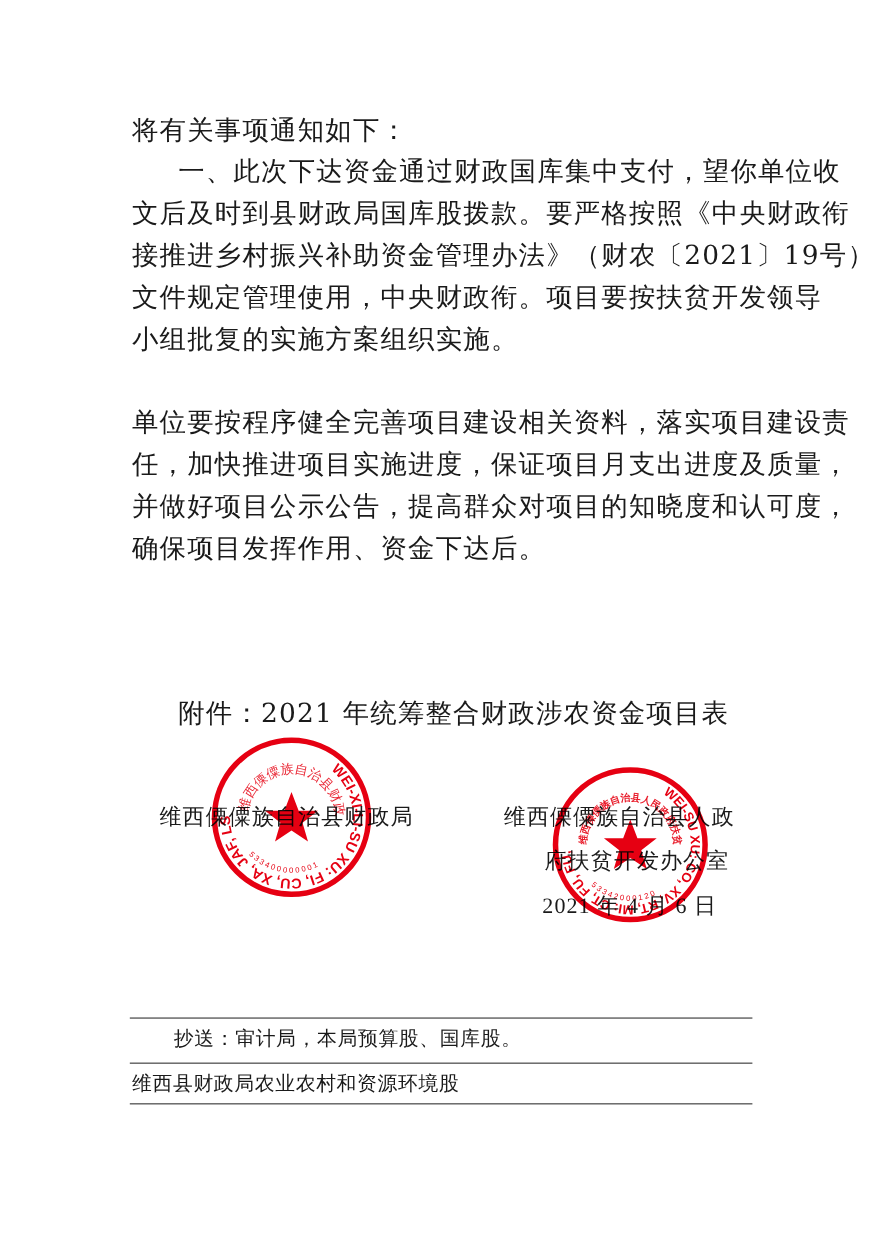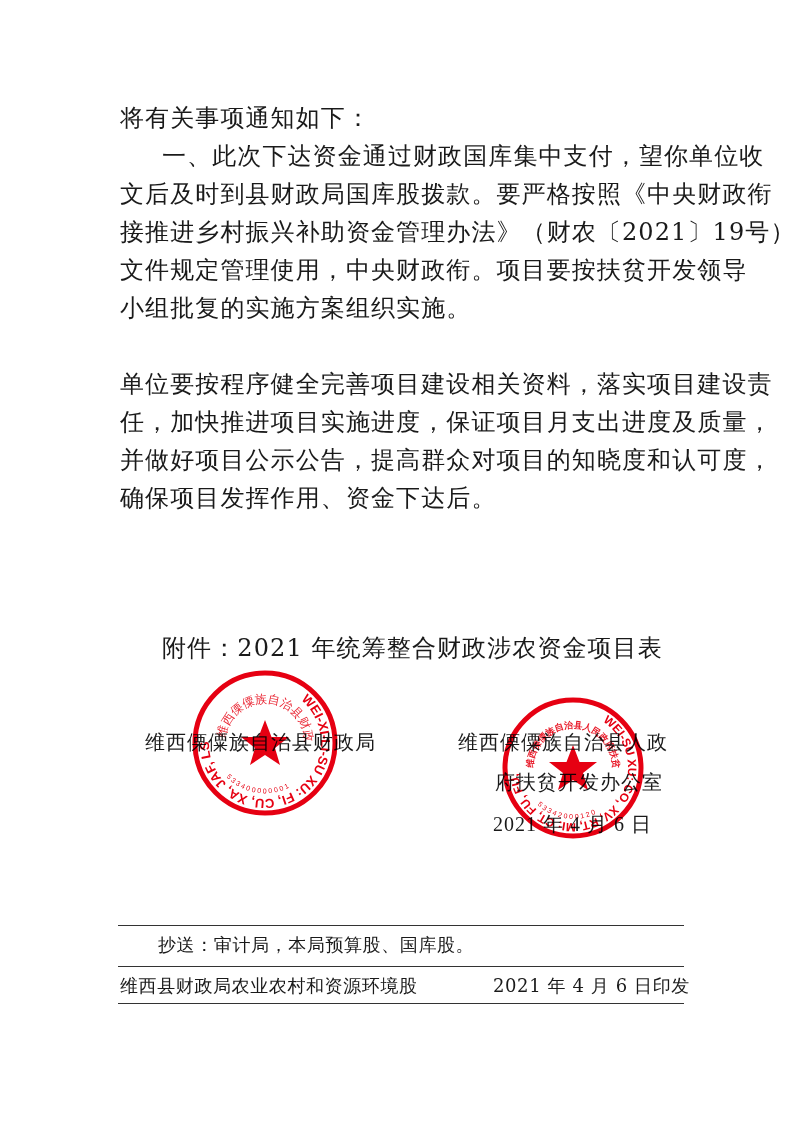--- a/index.html
+++ b/index.html
@@ -114,16 +114,15 @@
     <text font-family="Liberation Sans, sans-serif" font-size="7" fill="#e60012">
       <textPath href="#numR" startOffset="14%">5 3 3 4 2 0 0 0 1 2 0</textPath>
     </text>
     <polygon fill="#e60012" points="73,50 79.5,67 97,67 83,78 88,95 73,85 58,95 63,78 49,67 66.5,67"></polygon>
   </svg>
 
   <div class="rule" style="top:925px;"></div>
   <div class="foot" style="left:138px; top:934px;margin-left:20px;">抄送：审计局，本局预算股、国库股。</div>
   <div class="rule" style="top:966px;"></div>
   <div class="foot" style="left:120px; top:975px;">维西县财政局农业农村和资源环境股</div>
-  <div class="foot" style="left:493px; top:975px;">2021 年 4 月 6 日印发</div>
   <div class="rule" style="top:1003px;"></div>
 
 </div>
 
 </body></html>

